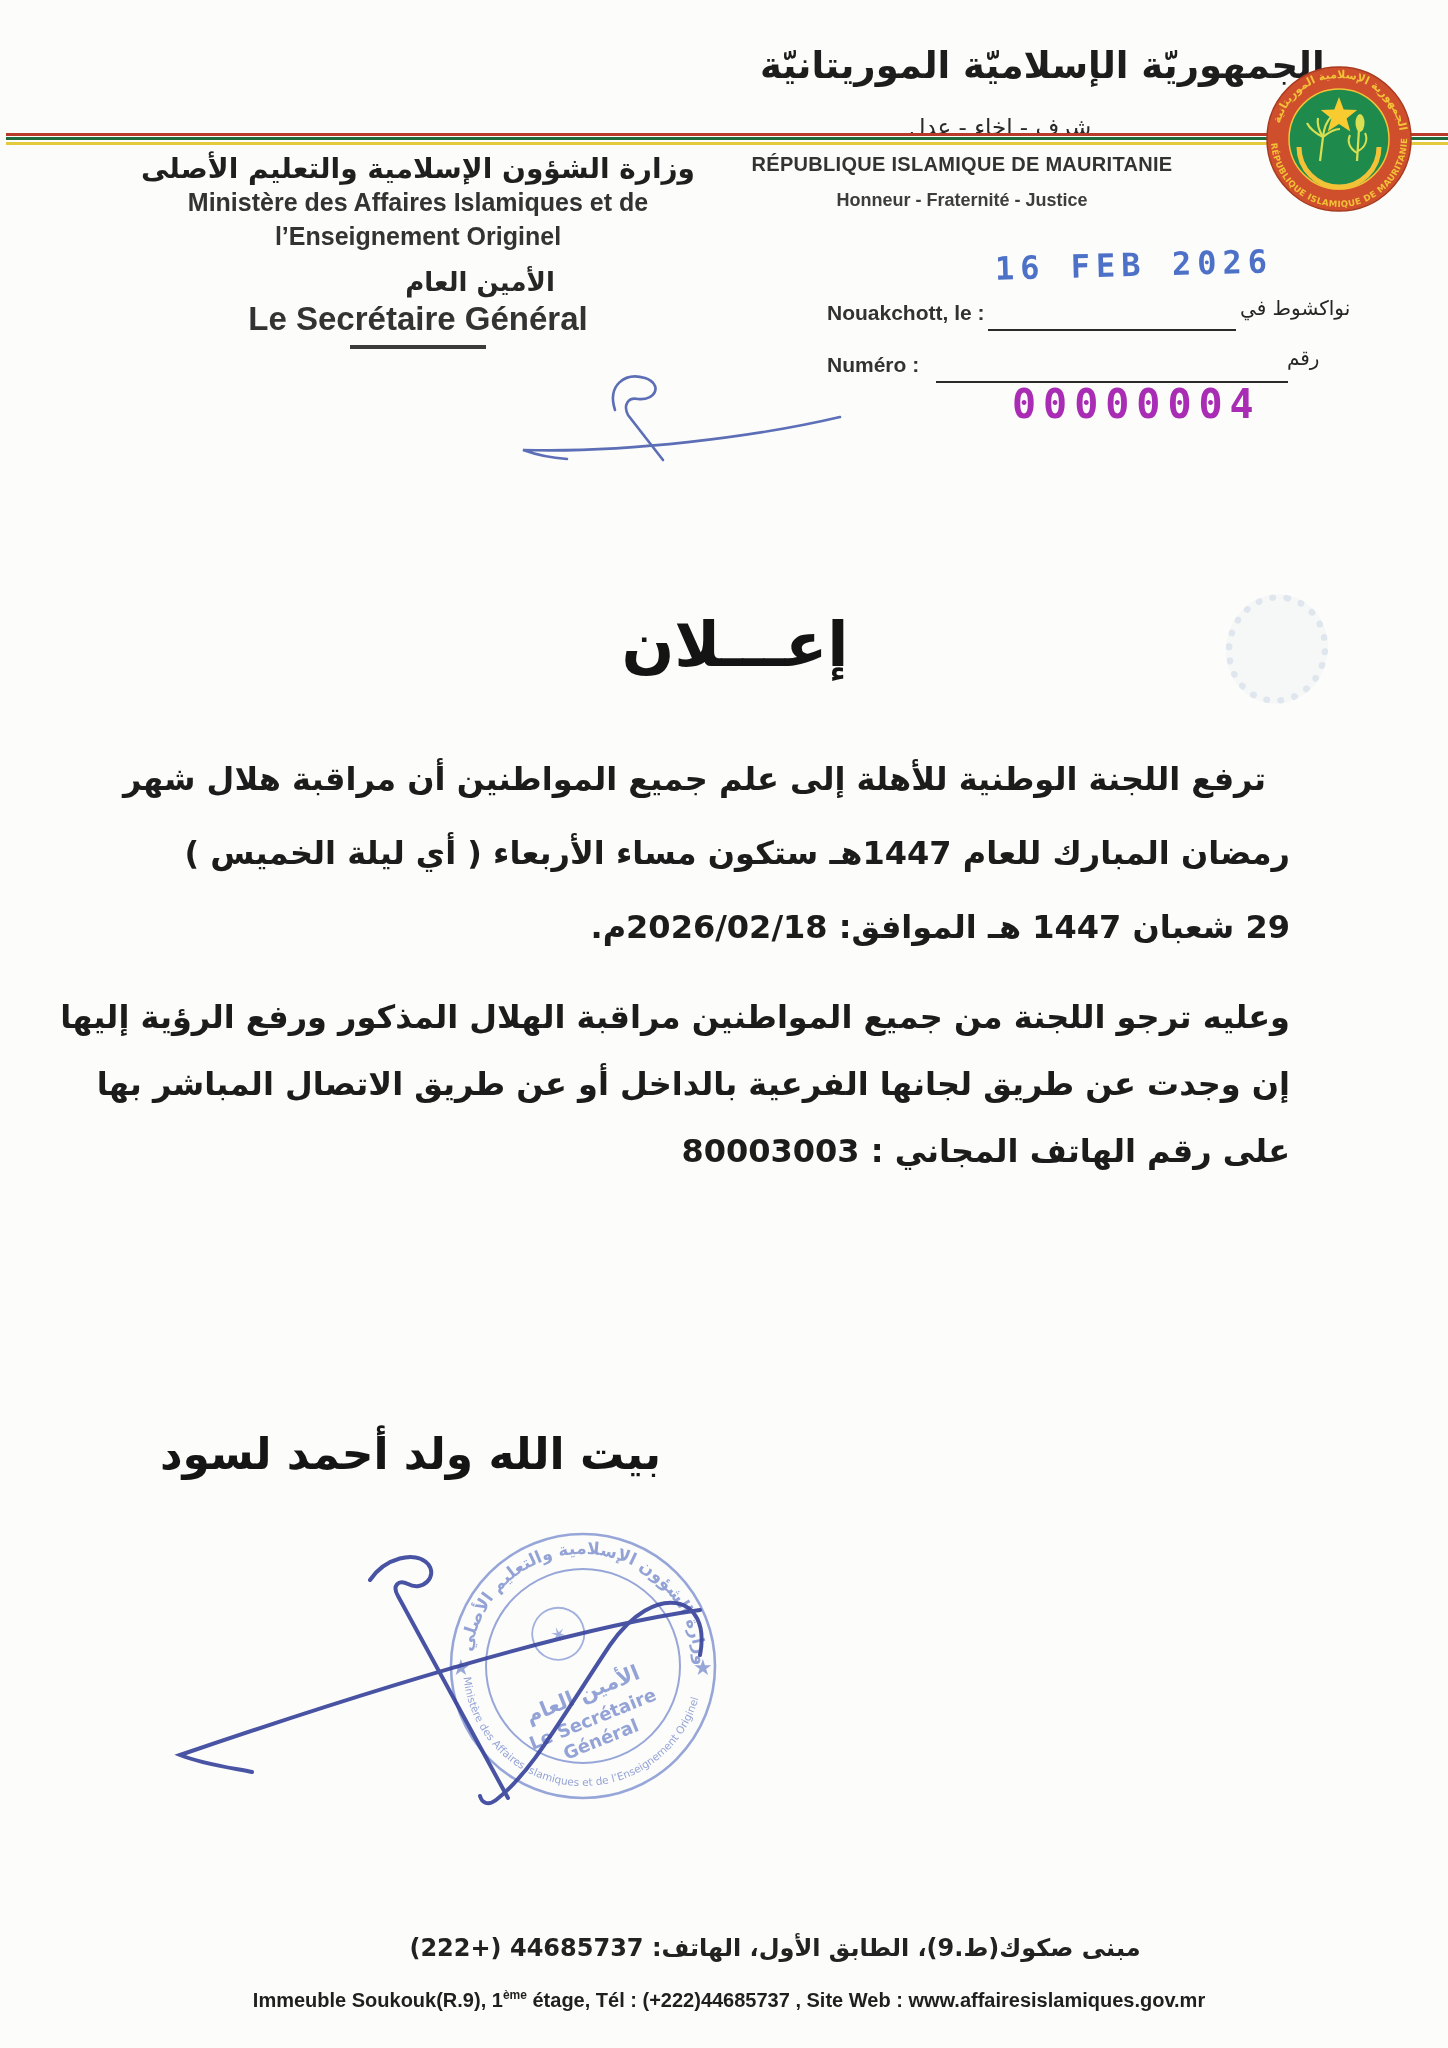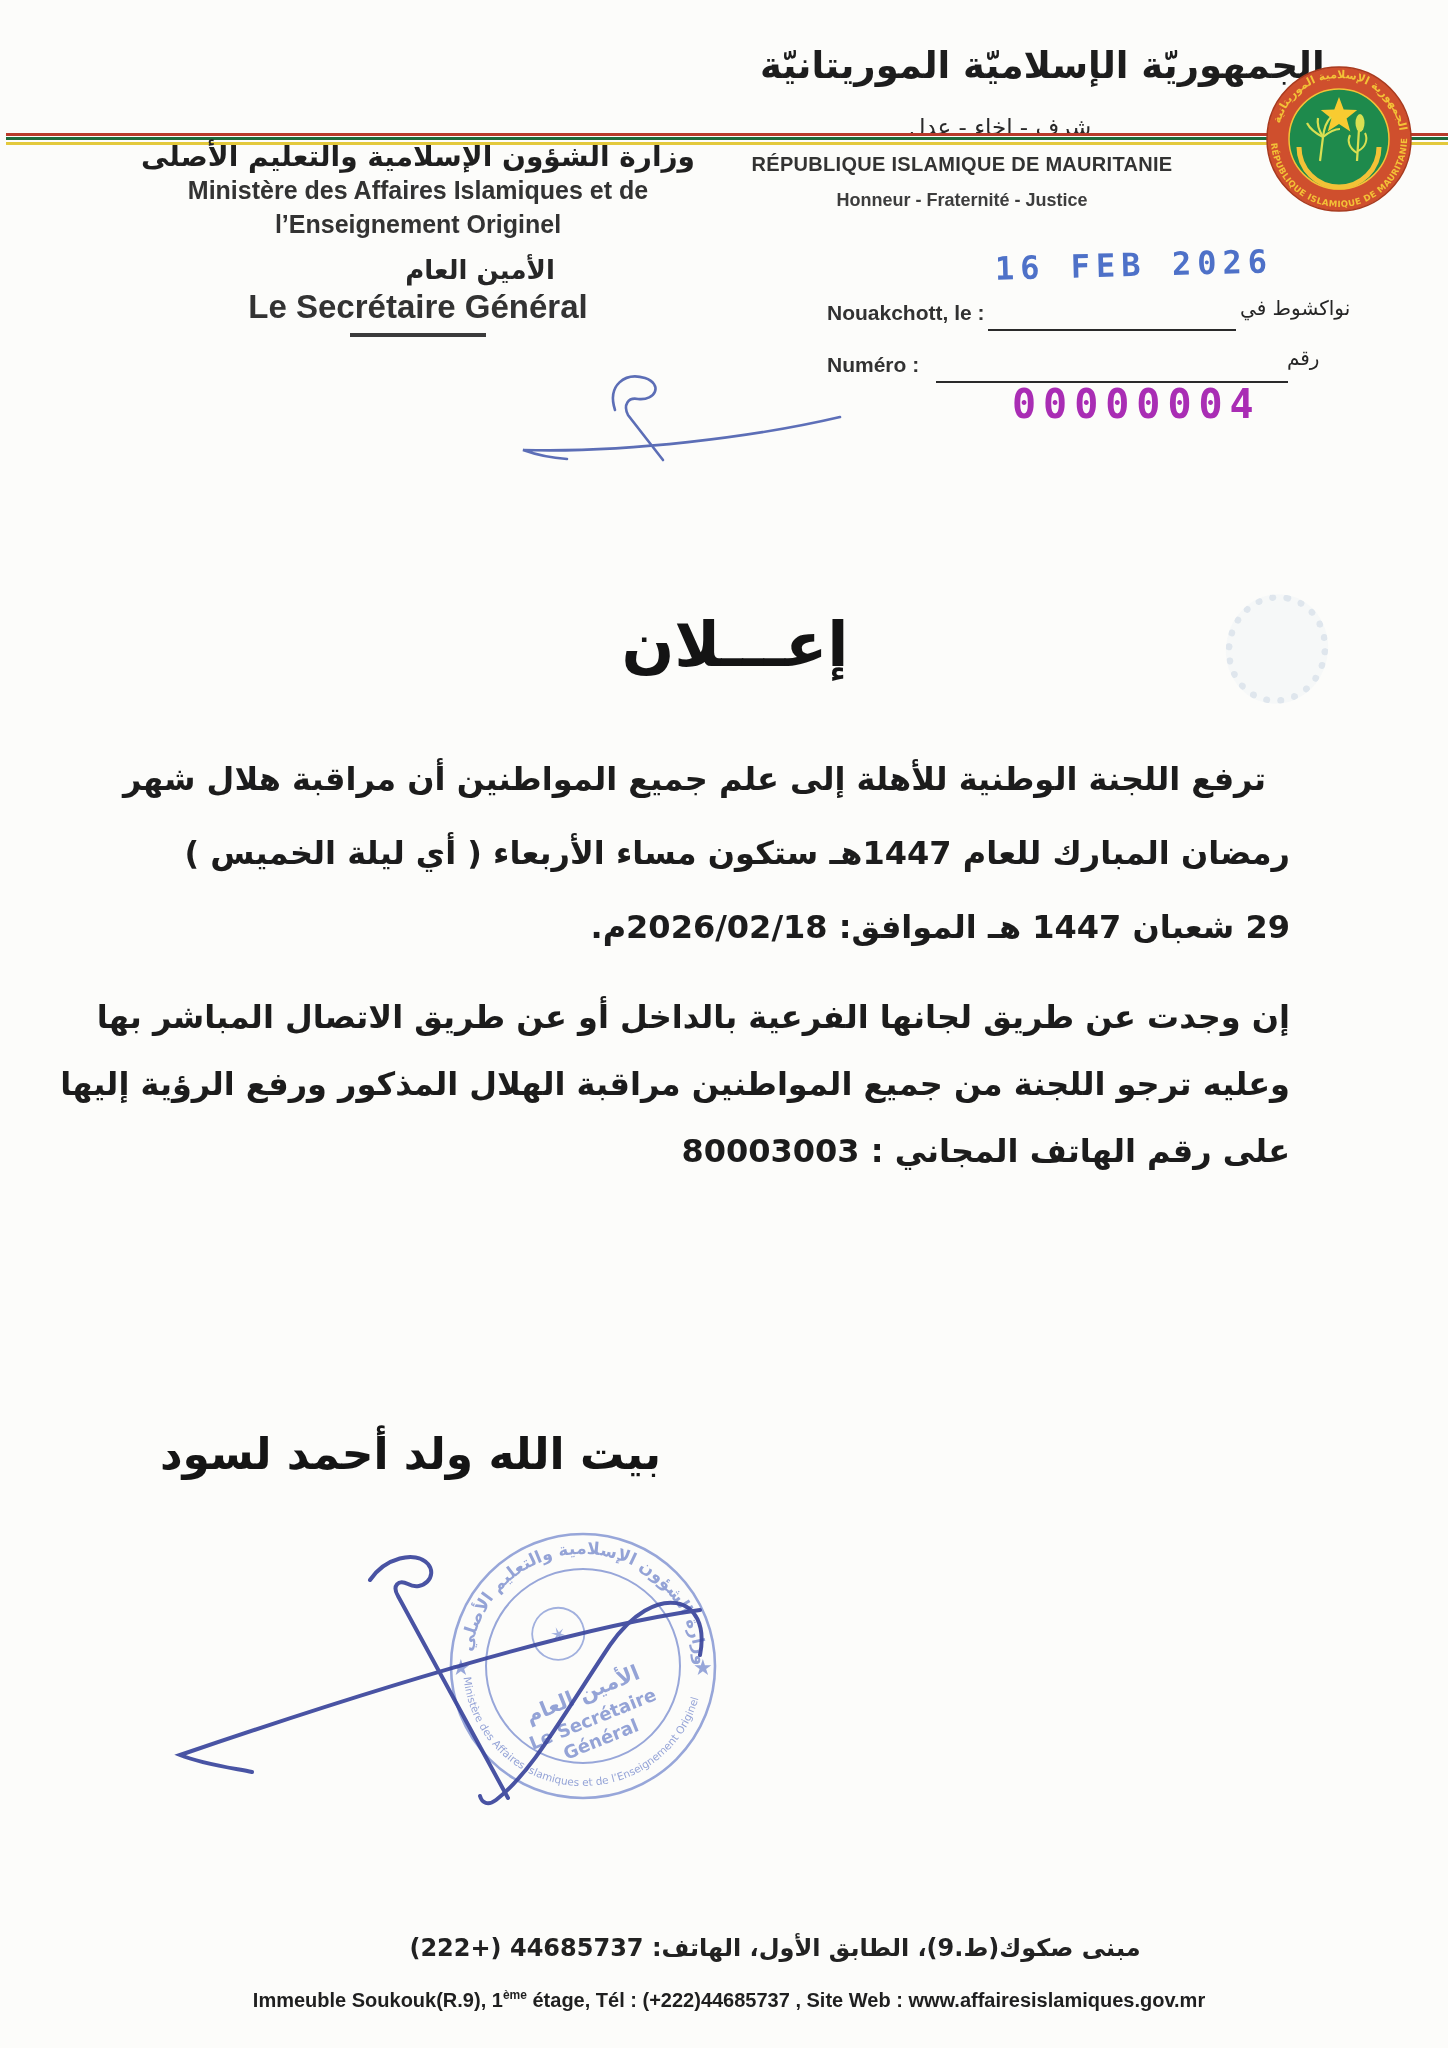--- a/index.html
+++ b/index.html
@@ -15,21 +15,21 @@
   .nowrap{white-space:nowrap;}
 
   
   .cal-republic{left:760px; top:44px; width:480px; font-size:37px; color:#1d1d1d; letter-spacing:-1px;}
   .motto-ar{left:810px; top:100px; width:380px; font-size:23px; color:#2a2a2a;margin-top:14px;}
   .tricolor{left:6px; top:133px; width:1442px; height:12px;
     background:linear-gradient(#b93a2b 0 26%, #fdfdfb 26% 36%, #1e6b3c 36% 62%, #fdfdfb 62% 72%, #e3c93c 72% 100%);}
   .republic-fr{left:662px; top:153px; width:600px; font-size:20px; color:#333; letter-spacing:.3px;}
   .motto-fr{left:662px; top:190px; width:600px; font-size:18px; color:#3d3d3d;}
 
-  .left-block{left:118px; top:140px; width:600px;}
+  .left-block{left:118px; top:152px; width:600px;}
   .ministry-ar{font-size:28px; color:#1f1f1f;}
   .ministry-fr{font-size:25px; color:#333; line-height:34px;}
   .office-ar{font-size:26px; margin-top:14px; transform:translateX(62px);}
   .office-fr{font-size:33px; color:#333; margin-top:3px;}
   .office-underline{width:136px; height:4px; background:#3b3b3b; margin:7px auto 0 auto;}
 
   
   .date-stamp{left:995px; top:246px; font-family:"DejaVu Sans Mono",monospace; font-weight:bold;
     font-size:32px; color:#4066c4; letter-spacing:6px; transform:rotate(-1.5deg); opacity:.92;}
   .lbl-fr{font-size:21px; color:#323232;}
@@ -131,22 +131,22 @@
 
   <div class="abs smudge"></div>
 
   <div class="abs ar para para1" dir="rtl">
     <div class="nowrap indent1">ترفع اللجنة الوطنية للأهلة إلى علم جميع المواطنين أن مراقبة هلال شهر</div>
     <div class="nowrap">رمضان المبارك للعام 1447هـ ستكون مساء الأربعاء ( أي ليلة الخميس )</div>
     <div class="nowrap">29 شعبان 1447 هـ الموافق: 2026/02/18م.</div>
   </div>
 
   <div class="abs ar para para2" dir="rtl">
+    <div class="nowrap">وعليه ترجو اللجنة من جميع المواطنين مراقبة الهلال المذكور ورفع الرؤية إليها</div>
     <div class="nowrap">إن وجدت عن طريق لجانها الفرعية بالداخل أو عن طريق الاتصال المباشر بها</div>
-    <div class="nowrap">وعليه ترجو اللجنة من جميع المواطنين مراقبة الهلال المذكور ورفع الرؤية إليها</div>
     <div class="nowrap">على رقم الهاتف المجاني : 80003003</div>
   </div>
 
   <div class="abs ctr ar b sig-name nowrap">بيت الله ولد أحمد لسود</div>
 
   <svg class="abs" style="left:425px; top:1525px;" width="350" height="350" viewBox="0 0 350 350">
     <g opacity="0.82">
       <circle cx="158" cy="141" r="132" fill="none" stroke="#8294d2" stroke-width="2.6"></circle>
       <circle cx="158" cy="141" r="97" fill="none" stroke="#8294d2" stroke-width="2"></circle>
       <path id="sealArcTop" d="M 46,141 A 112,112 0 1 1 270,141" fill="none"></path>

